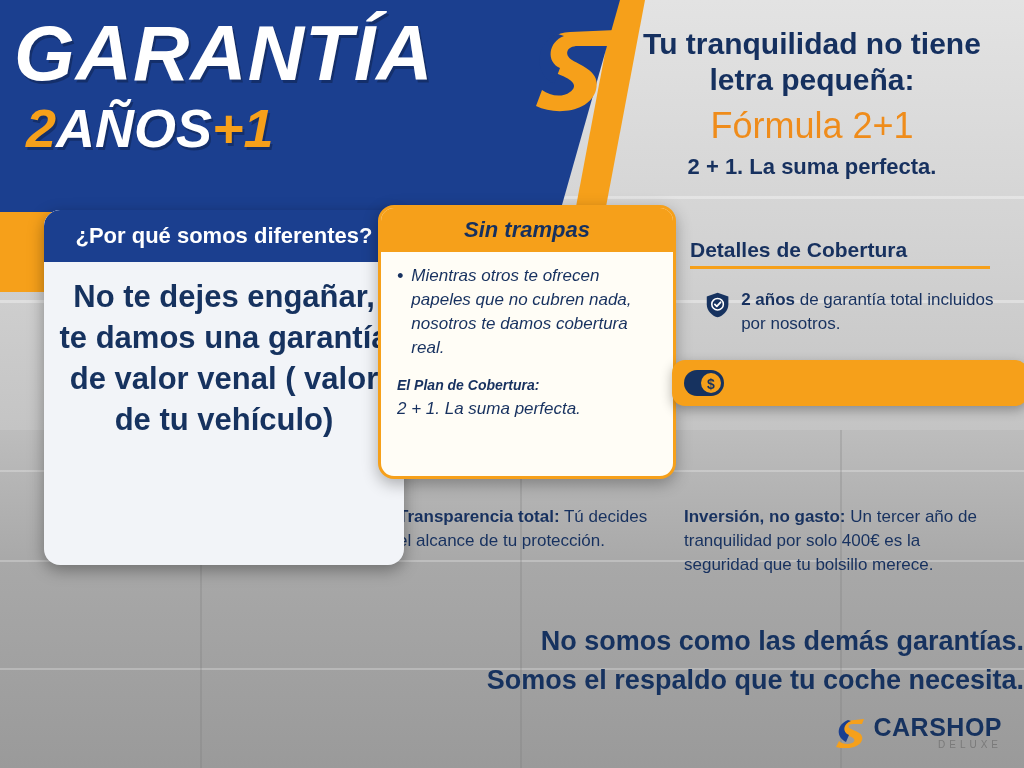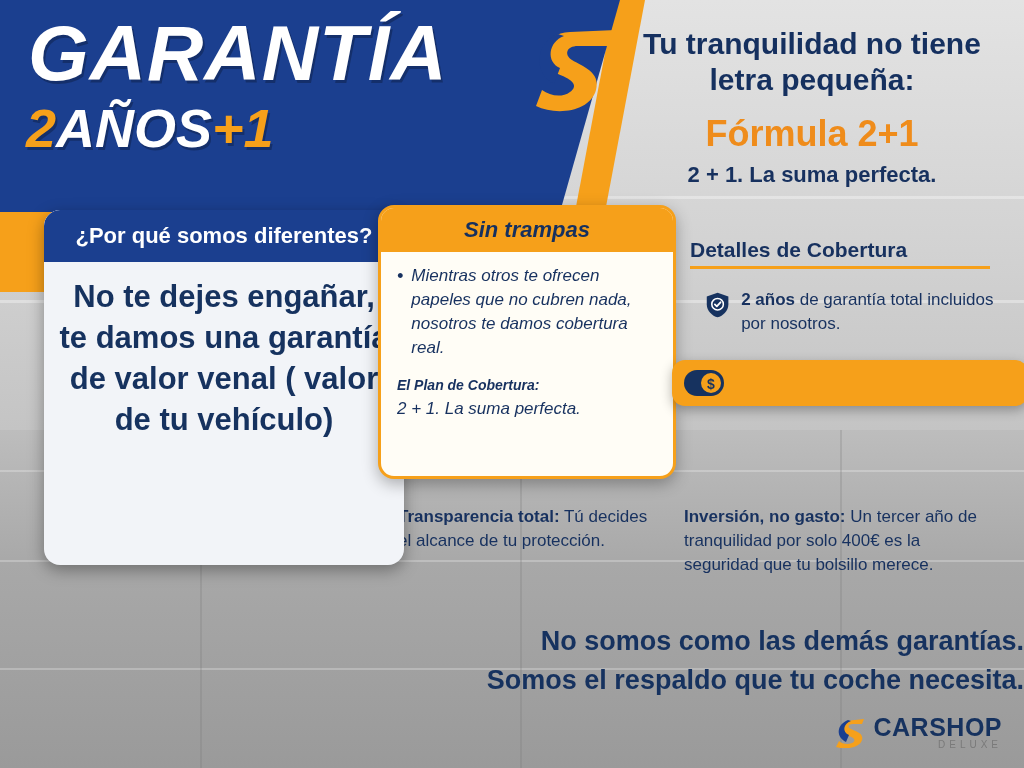--- a/index.html
+++ b/index.html
@@ -73,21 +73,21 @@
     position: absolute;
     left: 575px; top: 0;
     width: 70px; height: 212px;
     background: #f6a01a;
     clip-path: polygon(40px 0, 70px 0, 30px 212px, 0 212px);
     z-index: 2;
   }
 
   .title-garantia {
     position: absolute;
-    left: 28px; top: 14px;
+    left: 14px; top: 14px;
     font-size: 78px;
     line-height: 78px;
     font-weight: bold;
     color: #ffffff;
     letter-spacing: 1px;
     font-style: italic;
     z-index: 5;
     text-shadow: 2px 3px 0 rgba(0,0,0,0.25);
   }
   .title-sub {
@@ -119,24 +119,24 @@
     text-align: center;
     z-index: 4;
   }
   .head-right .l1 {
     font-size: 30px;
     line-height: 36px;
     font-weight: bold;
     color: #15305f;
   }
   .head-right .l2 {
-    margin-top: 16px;
+    margin-top: 8px;
     font-size: 36px;
     line-height: 40px;
-    font-weight: bold;
+    font-weight: normal;
     color: #ef8c1b;
   }
   .head-right .l3 {
     margin-top: 8px;
     font-size: 22px;
     line-height: 26px;
     font-weight: bold;
     color: #17315f;
   }
 

